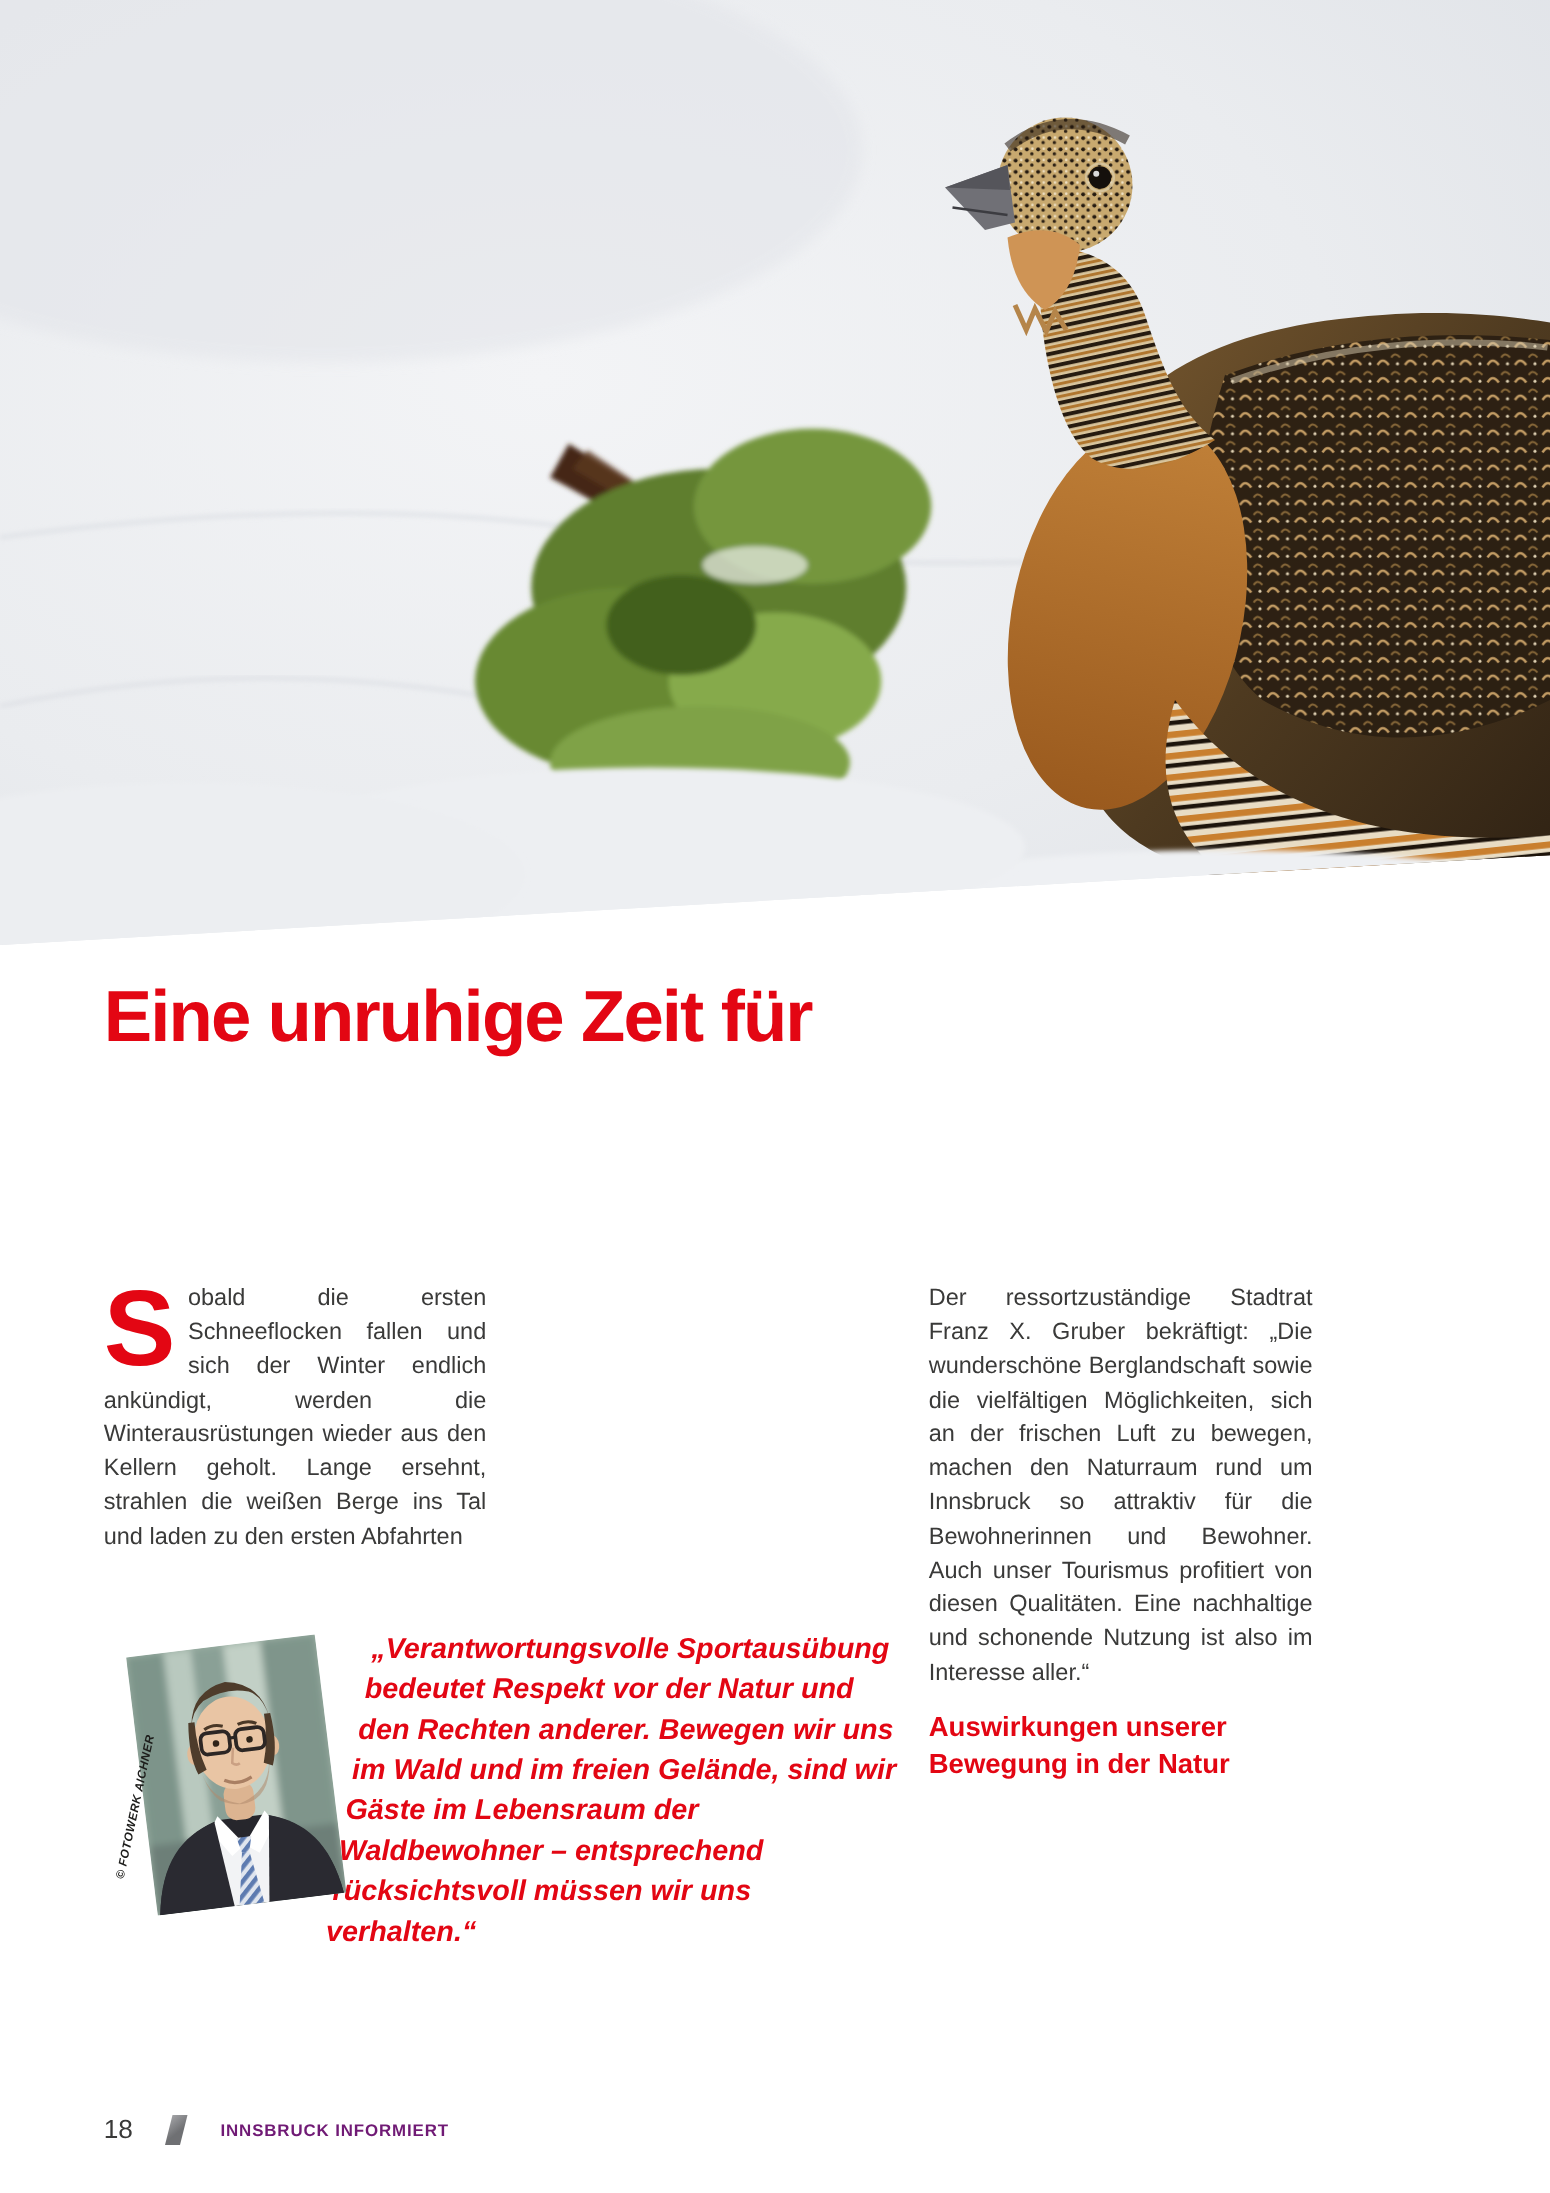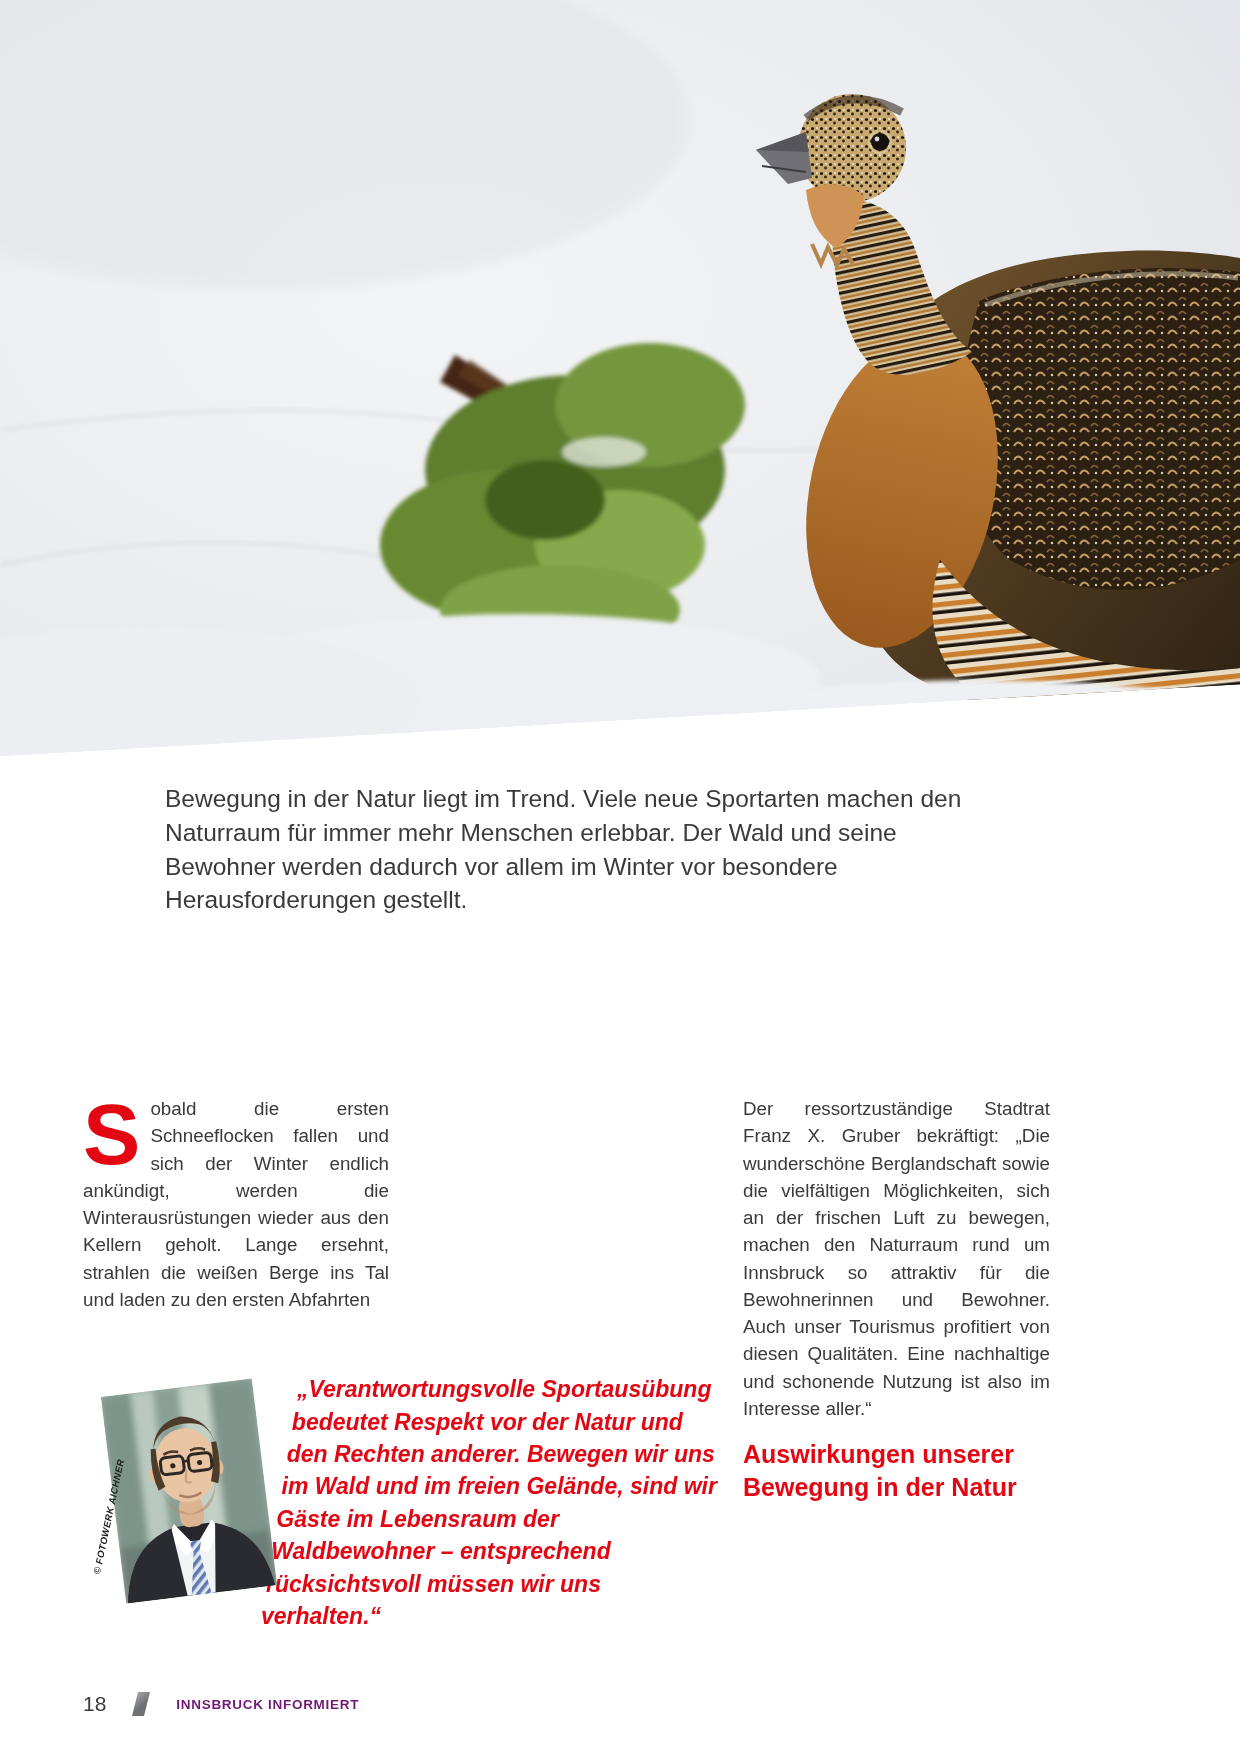--- a/index.html
+++ b/index.html
@@ -37,21 +37,21 @@
   .bodytext {
     font-size:18.8px; line-height:1.45; text-align:justify;
     hyphens:auto; -webkit-hyphens:auto; color:#3a3a39; margin:0;
   }
   .dropcap {
     float:left; font-size:86px; line-height:0.76; font-weight:bold;
     color:var(--accent,#e30613); margin:7px 10px 0 0;
   }
   .col3 { width:307px; }
   .subhead {
-    margin:16px 0 4px 0; font-size:25px; line-height:1.32;
+    margin:16px 0 4px 0; font-size:22px; line-height:1.32;
     font-weight:bold; color:var(--accent,#e30613);
   }
   .subhead span { display:block; }
 
   
   .quote-block { margin-top:60px; position:relative; min-height:250px; }
   .portrait-float {
     float:left; width:214px; height:242px;
     shape-outside:polygon(0 0,100% 0,82% 100%,0 100%);
   }
@@ -177,23 +177,23 @@
         <ellipse cx="980" cy="742" rx="350" ry="62" fill="#eef0f3" filter="url(#soft)"></ellipse>
         <ellipse cx="520" cy="678" rx="300" ry="64" fill="#edeff2" filter="url(#soft)"></ellipse>
         <ellipse cx="150" cy="700" rx="270" ry="74" fill="#eceef1" filter="url(#soft)"></ellipse>
       </g>
     </svg>
   </div>
 
   <div class="content">
 
     <h1 class="headline">
+      <span>Eine unruhige Zeit für</span>
     </h1>
 
-    <p class="lead">Bewegung in der Natur liegt im Trend. Viele neue Sportarten machen den Naturraum für immer mehr Menschen erlebbar. Der Wald und seine Bewohner werden dadurch vor allem im Winter vor besondere Herausforderungen gestellt.</p>
 
     <div class="main">
       <div class="left-wrap">
         <div class="two-cols">
           <p class="bodytext"><span class="dropcap">S</span><span>obald die ersten Schneeflocken fallen und sich der Winter endlich ankündigt, werden die Winterausrüstungen wieder aus den Kellern geholt. Lange ersehnt, strahlen die weißen Berge ins Tal und laden zu den ersten Abfahrten</span></p>
         </div>
 
         <div class="quote-block">
           <div class="portrait-float">
             <div class="portrait">

